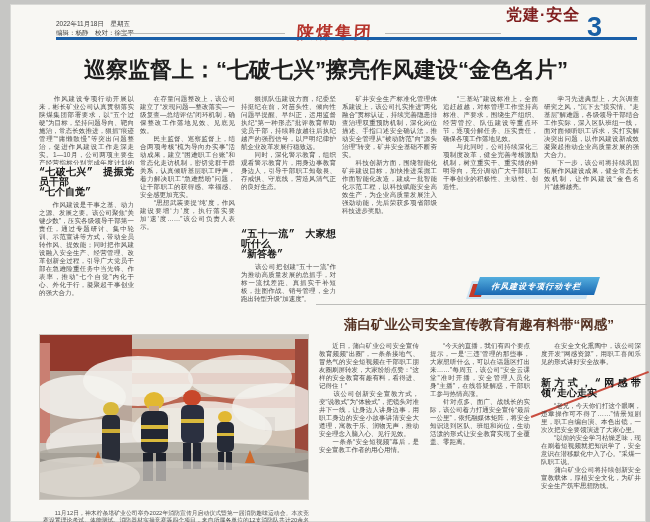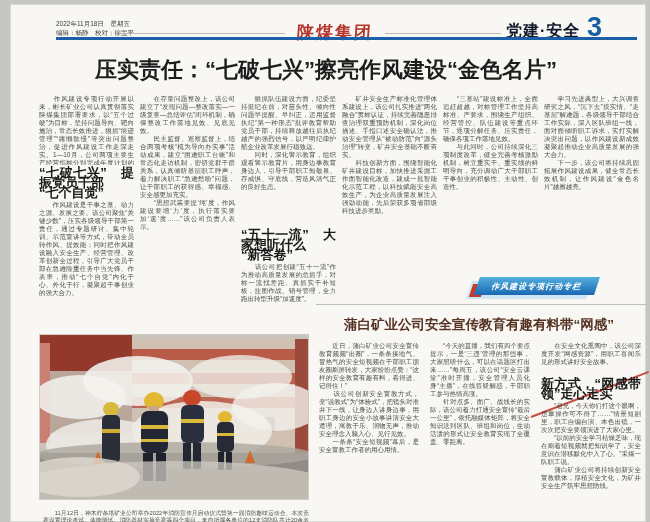--- a/index.html
+++ b/index.html
@@ -4,28 +4,28 @@
 <style>
   html,body{margin:0;padding:0;}
   body{width:650px;height:522px;background:#c6c6c4;font-family:"Liberation Sans",sans-serif;position:relative;overflow:hidden;}
   .page{position:absolute;left:10px;top:4px;width:636px;height:518px;background:#f8f7f3;border:1px solid #d9d9d6;box-sizing:border-box;}
   
   .dateblock{position:absolute;left:45px;top:14px;font-size:6.5px;line-height:9px;color:#3c3c3c;}
   .masthead{position:absolute;left:276px;top:16px;width:96px;text-align:center;font-size:17px;font-weight:bold;color:#b5342c;letter-spacing:2px;font-family:"Liberation Serif",serif;transform:skewX(-4deg);}
   .flankline{position:absolute;top:28px;height:1px;background:#b9b9b6;}
   .fl-left{left:108px;width:166px;}
   .fl-right{left:374px;width:116px;}
-  .section{position:absolute;left:495px;top:16px;font-size:16px;font-weight:bold;color:#0f172a;letter-spacing:1px;}
+  .section{position:absolute;left:495px;top:0;font-size:16px;font-weight:bold;color:#7f1d1d;letter-spacing:1px;}
   .pagenum{position:absolute;left:576px;top:7px;font-size:27px;font-weight:bold;color:#185fa5;}
   .bluerule{position:absolute;left:45px;top:32px;width:581px;height:3px;background:#1a5fa8;}
   
   .headline1{position:absolute;left:30px;top:50px;width:570px;text-align:center;font-size:22px;font-weight:bold;color:#1d1d1d;letter-spacing:0px;}
   .col{position:absolute;width:95px;overflow:hidden;display:flex;flex-direction:column;}
   .bodytext{font-size:6.5px;line-height:8px;color:#4b4b4b;text-align:justify;white-space:pre-wrap;overflow:hidden;margin:0;}
-  .subhead{font-size:13px;line-height:10px;font-weight:bold;color:#191919;white-space:pre-wrap;margin:3px 0;text-align:justify;}
+  .subhead{font-size:10px;line-height:10px;font-weight:bold;color:#191919;white-space:pre-wrap;margin:3px 0;text-align:justify;font-family:Liberation Mono, monospace;}
   .c1{left:28px;top:90px;height:216px;}
   .c2{left:129px;top:90px;height:216px;}
   .c3{left:230px;top:90px;height:216px;}
   .c4{left:331px;top:90px;height:204px;}
   .c5{left:432px;top:90px;height:176px;}
   .c6{left:533px;top:90px;height:176px;}
   .p-fix1{height:70px;flex:none;}
   .p-fix3{height:132px;flex:none;}
   .p-rest{flex:1;}
   
@@ -53,21 +53,21 @@
     <div>2022年11月18日　星期五</div>
     <div>编辑：杨静　校对：徐宝平</div>
   </div>
   <div class="flankline fl-left"></div>
   <div class="masthead">陕煤集团</div>
   <div class="flankline fl-right"></div>
   <div class="section">党建·安全</div>
   <div class="pagenum">3</div>
   <div class="bluerule"></div>
 
-  <div class="headline1">压实责任：“七破七兴”擦亮作风建设“金色名片”</div>
+  <div class="headline1">巡察监督上：“七破七兴”擦亮作风建设“金色名片”</div>
 
   <div class="col c1">
     <p class="bodytext p-fix1">　　作风建设专项行动开展以来，彬长矿业公司认真贯彻落实陕煤集团部署要求，以“五个过硬”为目标，坚持问题导向、靶向施治，常态长效推进，狠抓“痕迹管理”“庸懒散慢”等突出问题整治，促进作风建设工作走深走实。1—10月，公司两项主要生产经营指标分别完成年度计划的104.5%、105.62%。</p>
     <div class="subhead">“七破七兴”　提振党员干部
 “七个自觉”</div>
     <p class="bodytext p-rest">　　作风建设是干事之基、动力之源、发展之要。该公司聚焦“关键少数”，压实各级领导干部第一责任，通过专题研讨、集中轮训、示范宣讲等方式，带动全员转作风、提效能；同时把作风建设融入安全生产、经营管理、改革创新全过程，引导广大党员干部在急难险重任务中当先锋、作表率，推动“七个自觉”内化于心、外化于行，凝聚起干事创业的强大合力。</p>
   </div>
   <div class="col c2">
     <p class="bodytext p-rest">　　在存量问题整改上，该公司建立了“发现问题—整改落实—一级复查—总结评估”闭环机制，确保整改工作落地见效、见底见效。
 　　民主监督、巡察监督上，结合两项考核“梳为导向办实事”活动成果，建立“困难职工台账”和常态化走访机制，密切党群干群关系，认真倾听基层职工呼声，着力解决职工“急难愁盼”问题，让干部职工的获得感、幸福感、安全感更加充实。

